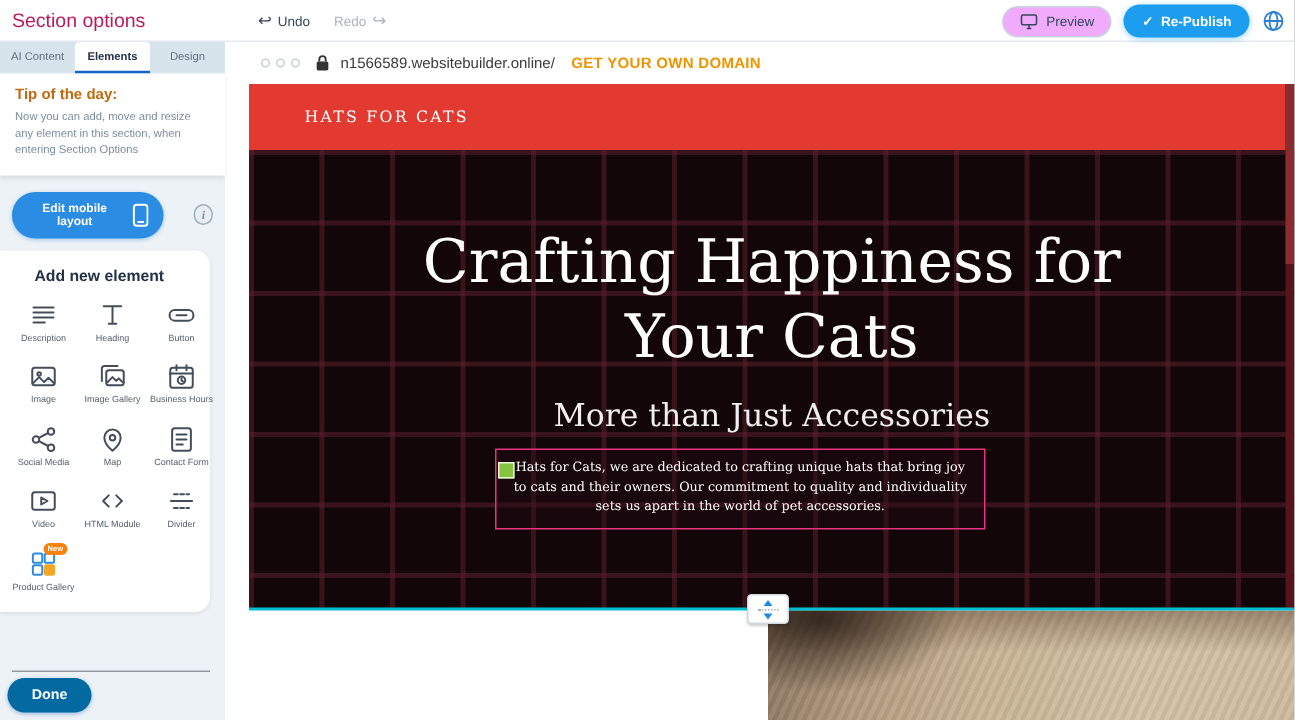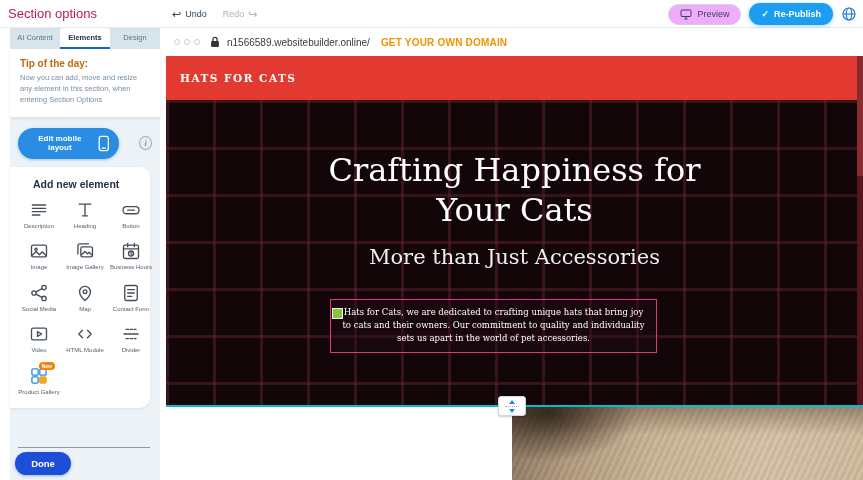--- a/index.html
+++ b/index.html
@@ -17,21 +17,21 @@
   .redo { color:#a7b4be; }
   .topbar-right { position:absolute; right:6px; top:3px; display:flex; align-items:center; gap:8px; }
   .btn-preview { display:flex; align-items:center; gap:5px; height:21px; padding:0 11px; border-radius:11px;
                  border:1px solid #c9d6df; background:#f0abfc; color:#33465a; font-size:9px; cursor:pointer; }
   .btn-republish { display:flex; align-items:center; gap:5px; height:22px; padding:0 12px; border-radius:12px;
                    border:none; background:#1c9df0; color:#fff; font-size:9px; font-weight:bold;
                    box-shadow:0 1px 4px rgba(28,157,240,.45); cursor:pointer; }
   .btn-globe { background:none; border:none; cursor:pointer; display:flex; align-items:center; }
 
   
-  .sidebar { position:absolute; top:28px; left:10px; width:150px; bottom:0; background:#edf2f6; z-index:10; }
+  .sidebar { position:absolute; top:28px; left:0; width:150px; bottom:0; background:#edf2f6; z-index:10; }
   .tabs { display:flex; height:21px; background:#d8e4ec; }
   .tab { flex:1; display:flex; align-items:center; justify-content:center; font-size:7.5px; color:#5f7280;
          cursor:pointer; border-bottom:2px solid transparent; }
   .tab.active { background:#fff; color:#233246; font-weight:bold; border-bottom:2px solid #1365c8; border-radius:3px 3px 0 0; }
   .tip-card { background:#fff; padding:9px 10px 11px 10px; box-shadow:0 2px 3px rgba(0,0,0,.08); }
   .tip-title { font-size:10px; font-weight:bold; color:#c2690f; margin-bottom:4px; }
   .tip-body { font-size:7.5px; color:#7a8ea0; line-height:1.45; }
   .mobile-row { margin:11px 8px 0 8px; display:flex; align-items:center; gap:20px; }
   .btn-mobile { display:flex; align-items:center; gap:7px; background:#2a8ce2; border:none; color:#fff;
                 font-size:8px; font-weight:bold; padding:6px 10px 6px 11px; border-radius:16px; cursor:pointer;
@@ -43,46 +43,46 @@
                    padding:11px 4px 12px 6px; box-shadow:0 1px 3px rgba(0,0,0,.08); }
   .elements-title { font-size:10.5px; font-weight:bold; color:#233246; margin:0 0 10px 17px; }
   .el-grid { display:grid; grid-template-columns:repeat(3,1fr); row-gap:11px; }
   .el-cell { position:relative; display:flex; flex-direction:column; align-items:center; gap:3px; cursor:pointer; }
   .el-cell svg { stroke:#434e5a; fill:none; stroke-width:1.6; stroke-linecap:round; stroke-linejoin:round; }
   .el-label { font-size:6px; color:#55616d; text-align:center; line-height:1.25; width:46px; }
   .el-badge { position:absolute; top:-4px; right:7px; background:#f5820c; color:#fff; font-size:5px;
               font-weight:bold; padding:1px 3px; border-radius:5px; }
   .sidebar-divider { position:absolute; left:8px; right:10px; bottom:32px; border:none; border-top:1px solid #8d99a3; }
   .btn-done { position:absolute; left:5px; bottom:5px; width:56px; height:23px; border-radius:12px; border:none;
-              background:#1d4ed8; color:#fff; font-size:9.5px; font-weight:bold; cursor:pointer;
+              background:#0369a1; color:#fff; font-size:9.5px; font-weight:bold; cursor:pointer;
               box-shadow:0 1px 3px rgba(17,97,201,.4); }
 
   
   .main { position:absolute; top:28px; left:166px; width:697px; bottom:0; background:#fff; }
   .browser-bar { height:28px; display:flex; align-items:center; padding:0 8px; gap:5px; background:#fff;text-align:center; }
   .dots { display:flex; gap:4px; margin-right:5px; }
   .dot { width:6px; height:6px; border-radius:50%; border:1px solid #c4cfd7; background:#fff; }
   .url { font-size:10px; color:#3a3a3a; margin-left:2px; }
   .cta { font-size:10px; font-weight:bold; color:#ef9400; margin-left:6px; letter-spacing:.2px; cursor:pointer; }
 
   .site-header { height:44px; background:#e23a30; display:flex; align-items:center; padding:0 32px 0 14px; }
-  .logo { font-family:"DejaVu Serif", serif; font-weight:bold; color:#fff; font-size:10.5px; letter-spacing:1.5px; }
+  .logo { font-family:"DejaVu Serif", serif; font-weight:normal; color:#fff; font-size:10.5px; letter-spacing:1.5px;margin-left:23px; }
   .nav { margin-left:auto; display:flex; align-items:center; gap:19px; }
   .nav-item { color:#fff; font-size:9.5px; cursor:pointer; position:relative; padding:14px 0; }
   .nav-item.active::after { content:""; position:absolute; left:0; right:0; bottom:8px; height:2px; background:#fff; }
   .nav-more { color:#fff; font-size:12px; cursor:pointer; letter-spacing:1px; }
 
   .hero { position:relative; height:306px; overflow:hidden; text-align:center; color:#fff;
           font-family:"DejaVu Serif", serif;
           background-color:#130609;
           background-image:
             linear-gradient(rgba(96,33,46,.5) 3px, transparent 3px),
             linear-gradient(90deg, rgba(96,33,46,.5) 3px, transparent 3px);
           background-size:47px 47px; }
-  .hero-headline { padding-top:50px; font-size:32px; line-height:1.25; font-weight:400; cursor:pointer; }
+  .hero-headline { padding-top:50px; font-size:40px; line-height:1.25; font-weight:400; cursor:pointer; }
   .hero-sub { margin-top:15px; font-size:21px; color:#efefef; cursor:pointer; }
   .hero-box { position:absolute; left:164px; top:199px; width:327px; border:1px solid #e8347e;
               background:rgba(34,12,20,.35); padding:6px 11px; font-size:8.5px; line-height:1.55;
               color:#fff; text-align:center; cursor:pointer; }
   .green-handle { position:absolute; left:1px; top:8px; width:11px; height:11px; background:#86c341;
                   border:1px solid #eaf5dc; cursor:pointer; }
 
   .site-scrollbar { position:absolute; right:0; top:28px; width:6px; height:350px; background:#56151b; cursor:pointer; }
   .site-scrollbar::after { content:""; position:absolute; top:0; left:0; right:0; height:120px; background:#8a2b30; }
 

